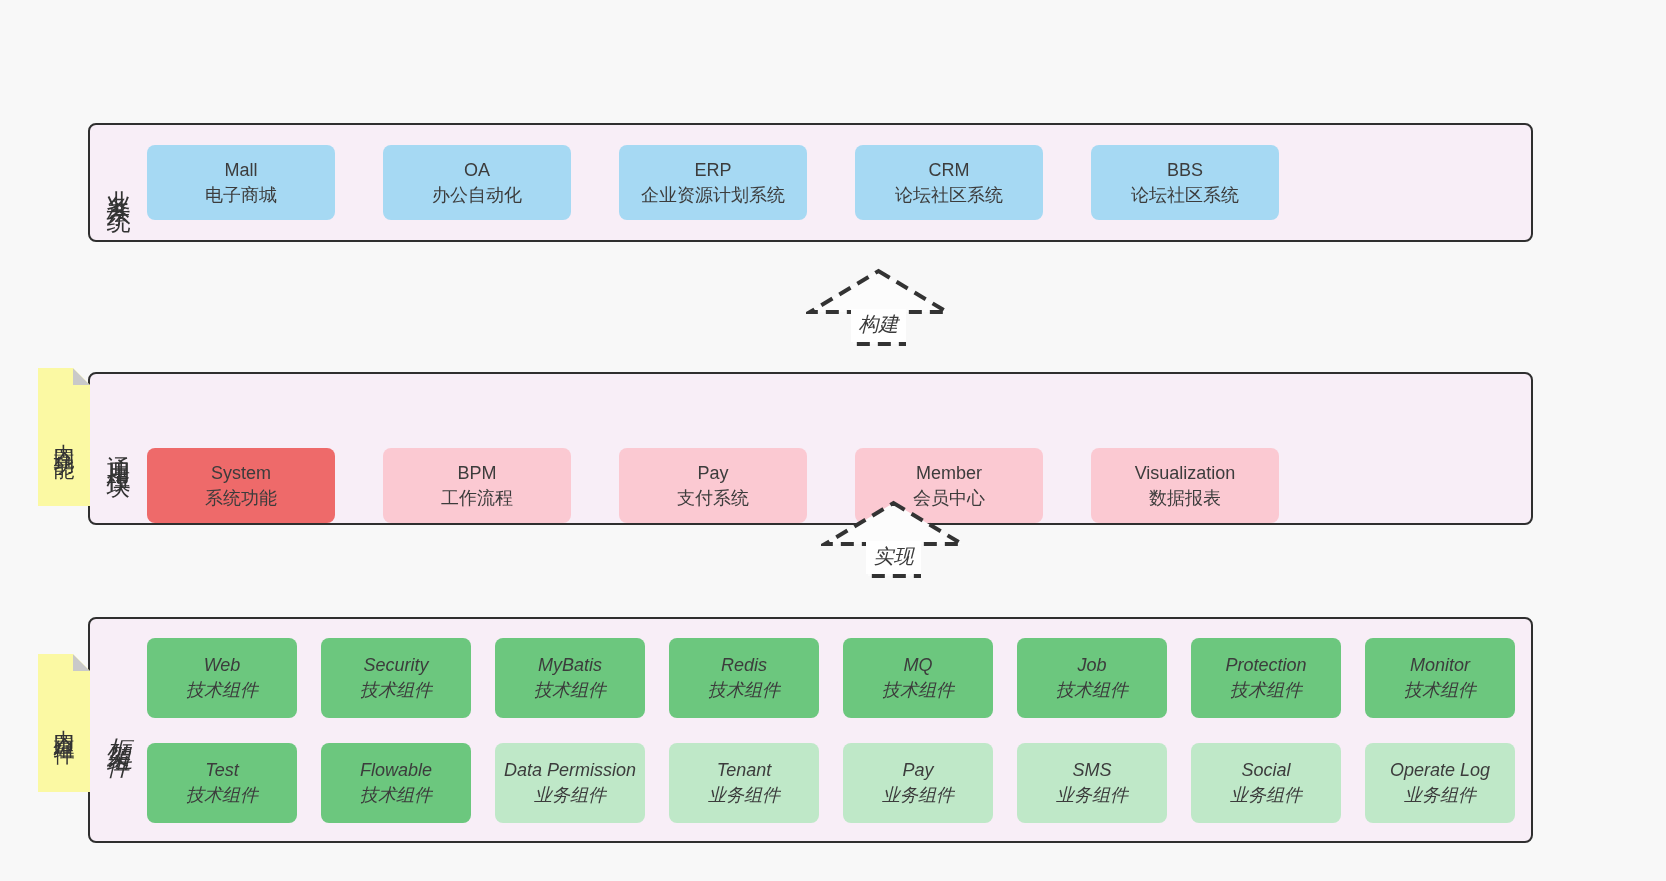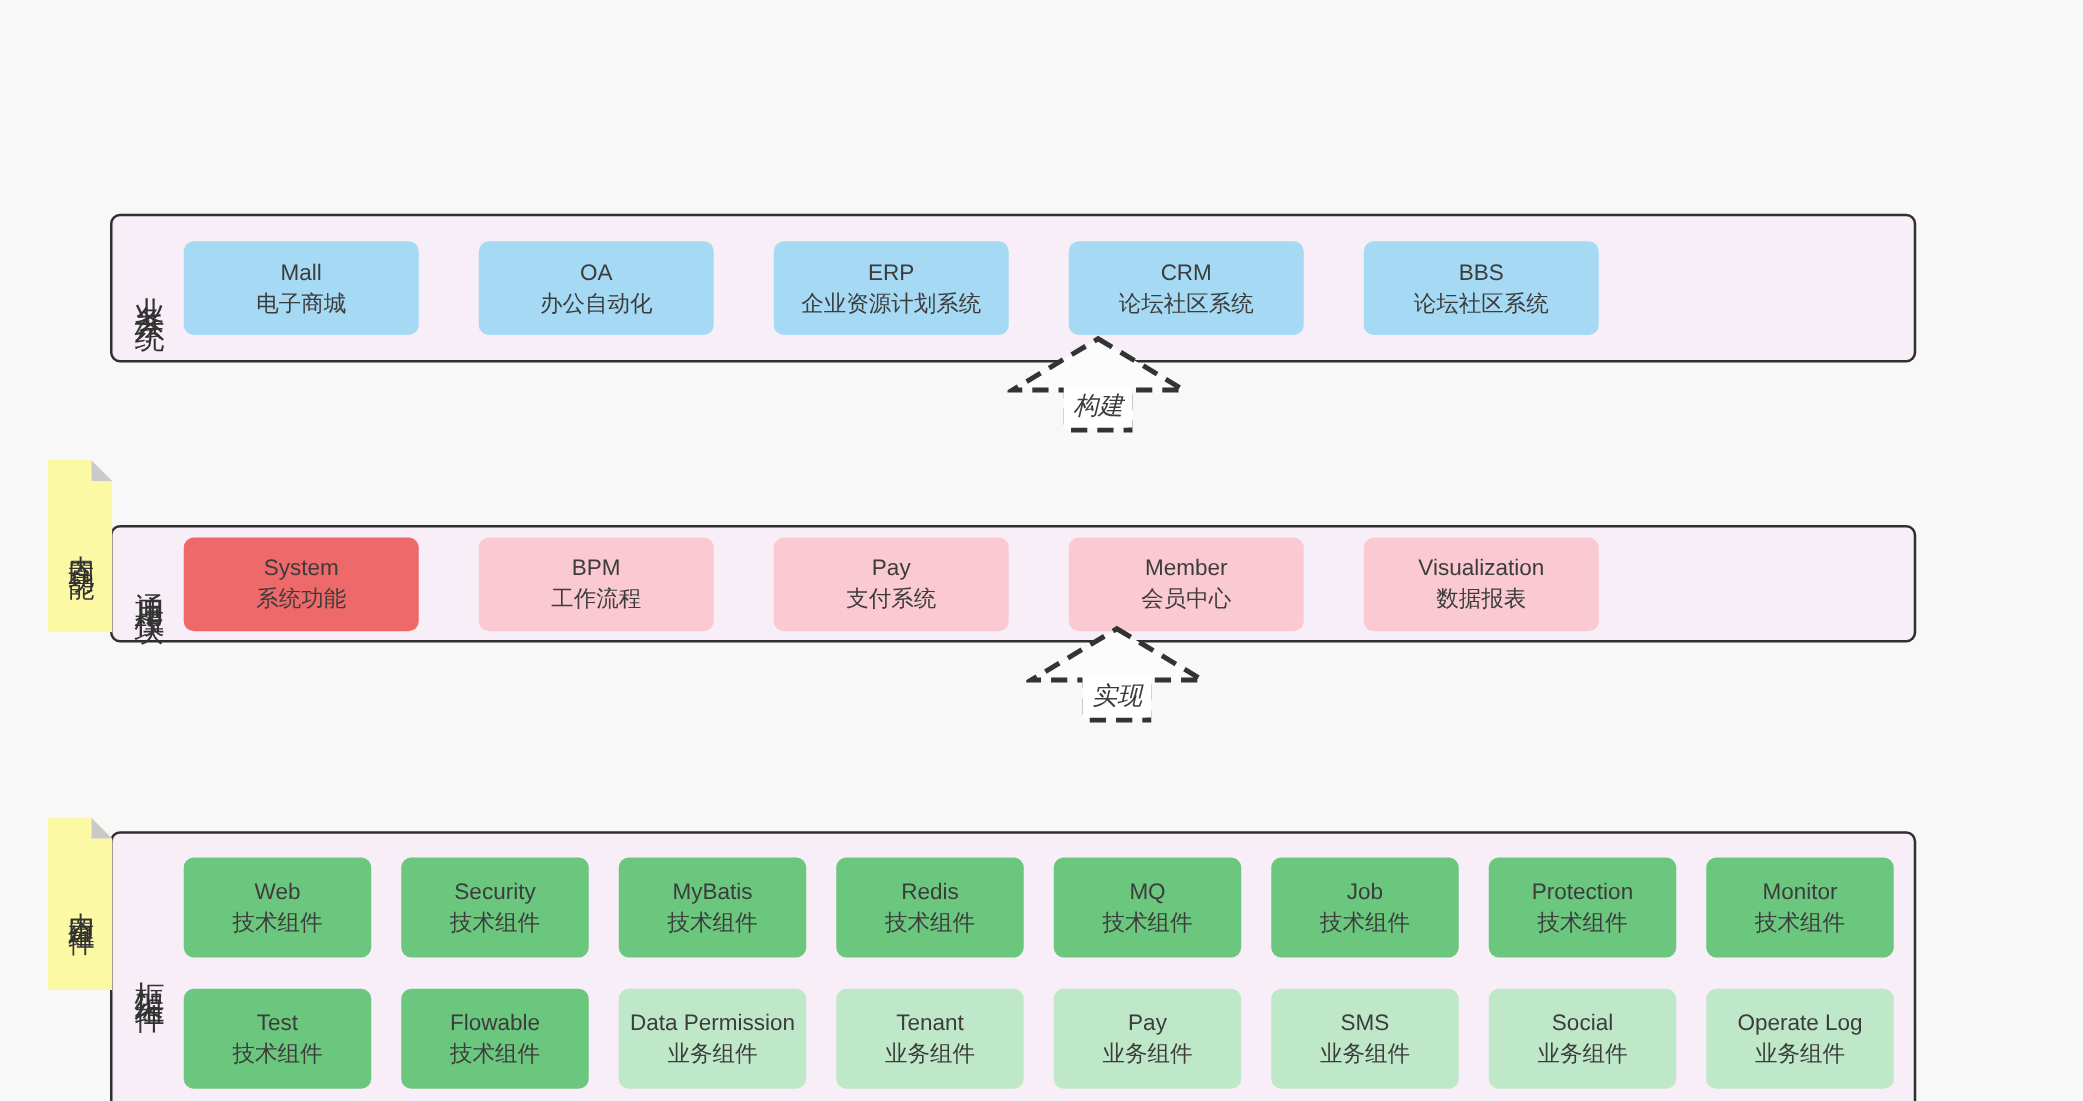--- a/index.html
+++ b/index.html
@@ -14,25 +14,24 @@
   
   .panel {
     position:absolute;
     left:88px; width:1445px;
     box-sizing:border-box;
     background: var(--panel-bg, #f8eef7);
     border: 2px solid var(--panel-border, #2f2f2f);
     border-radius: 8px;
     display:flex;
     align-items:center;
-    margin-top:48px;
   }
   .panel-top    { top:123px; height:119px; }
-  .panel-mid    { top:372px; height:94px; }
-  .panel-bottom { top:617px; height:226px; }
+  .panel-mid    { top:372px; height:153px;align-items:flex-end; }
+  .panel-bottom { top:617px; height:226px;font-style:italic; }
 
   .label-col {
     width:57px; align-self:stretch; flex:0 0 57px;
     display:flex; align-items:center; justify-content:center;
   }
   .panel-label {
     writing-mode: vertical-rl;
     text-orientation: upright;
     font-size:24px; letter-spacing:6px;
     color:#333; white-space:nowrap;

